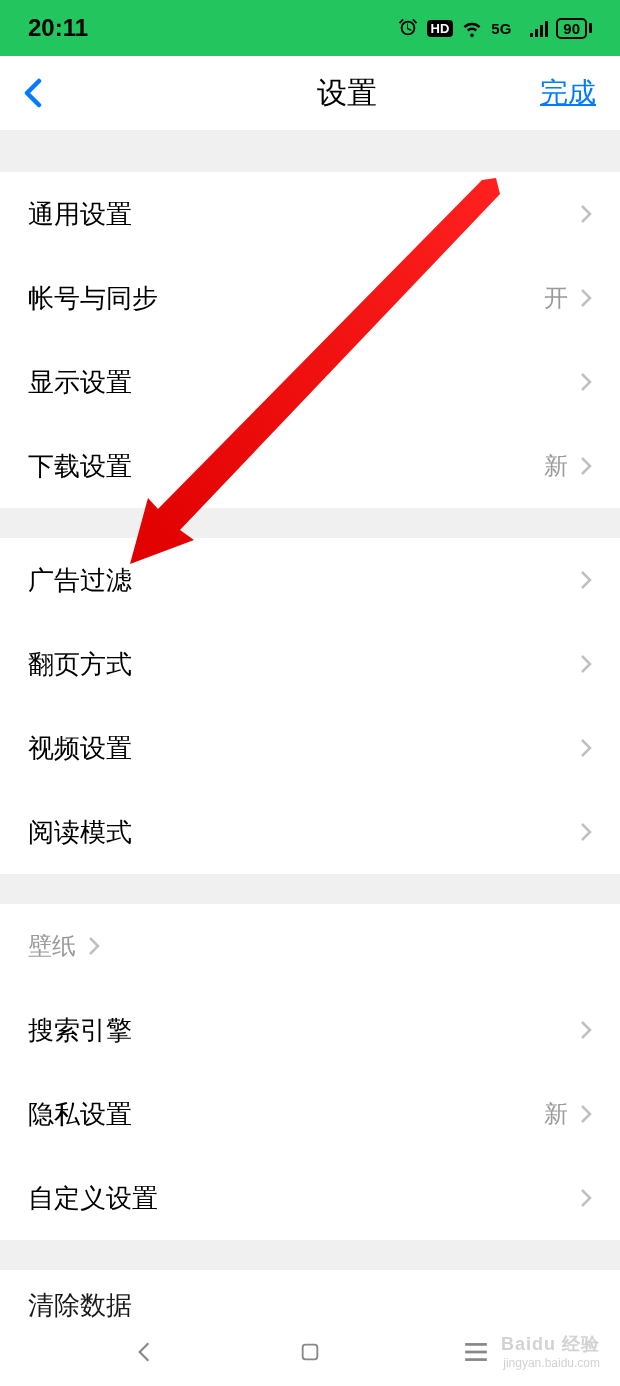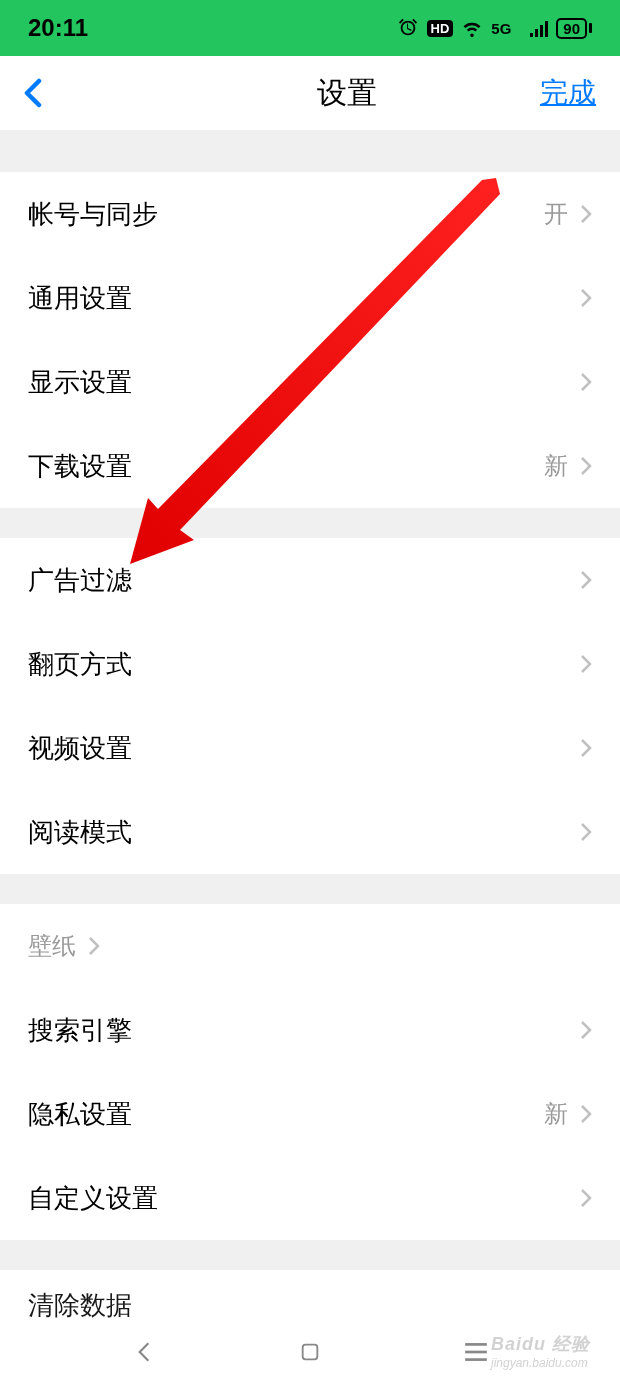--- a/index.html
+++ b/index.html
@@ -120,26 +120,26 @@
       height: 68px;
       background: rgba(255,255,255,0.95);
       display: flex;
       align-items: center;
       justify-content: space-around;
       padding: 0 60px;
     }
     .watermark {
       position: absolute;
       bottom: 16px;
-      right: 30px;
+      right: 20px;
       color: rgba(180,180,180,0.6);
       font-size: 12px;
+      text-align: right;
       line-height: 1.2;
       pointer-events: none;
-      font-style: italic;
     }
     .watermark .big {
       font-size: 18px;
       font-weight: 600;
       letter-spacing: 1px;
     }
     .arrow-overlay {
       position: absolute;
       top: 174px;
       left: 130px;
@@ -214,29 +214,29 @@
         <path d="M10 2L2 10l8 8"></path>
       </svg>
     </div>
     <div class="nav-title">设置</div>
     <div class="nav-done">完成</div>
   </div>
 
   <div class="section-gap"></div>
 
   <div class="list-item">
+    <span class="list-label">通用设置</span>
+    <span class="list-value"></span>
+    <svg class="chevron" width="12" height="20" viewBox="0 0 12 20" fill="none" stroke="currentColor" stroke-width="2.5">
+        <path d="M2 2l8 8-8 8"></path>
+      </svg>
+  </div>
+  <div class="list-item">
     <span class="list-label">帐号与同步</span>
     <span class="list-value">开</span>
-    <svg class="chevron" width="12" height="20" viewBox="0 0 12 20" fill="none" stroke="currentColor" stroke-width="2.5">
-        <path d="M2 2l8 8-8 8"></path>
-      </svg>
-  </div>
-  <div class="list-item">
-    <span class="list-label">通用设置</span>
-    <span class="list-value"></span>
     <svg class="chevron" width="12" height="20" viewBox="0 0 12 20" fill="none" stroke="currentColor" stroke-width="2.5">
         <path d="M2 2l8 8-8 8"></path>
       </svg>
   </div>
   <div class="list-item">
     <span class="list-label">显示设置</span>
     <span class="list-value"></span>
     <svg class="chevron" width="12" height="20" viewBox="0 0 12 20" fill="none" stroke="currentColor" stroke-width="2.5">
         <path d="M2 2l8 8-8 8"></path>
       </svg>

